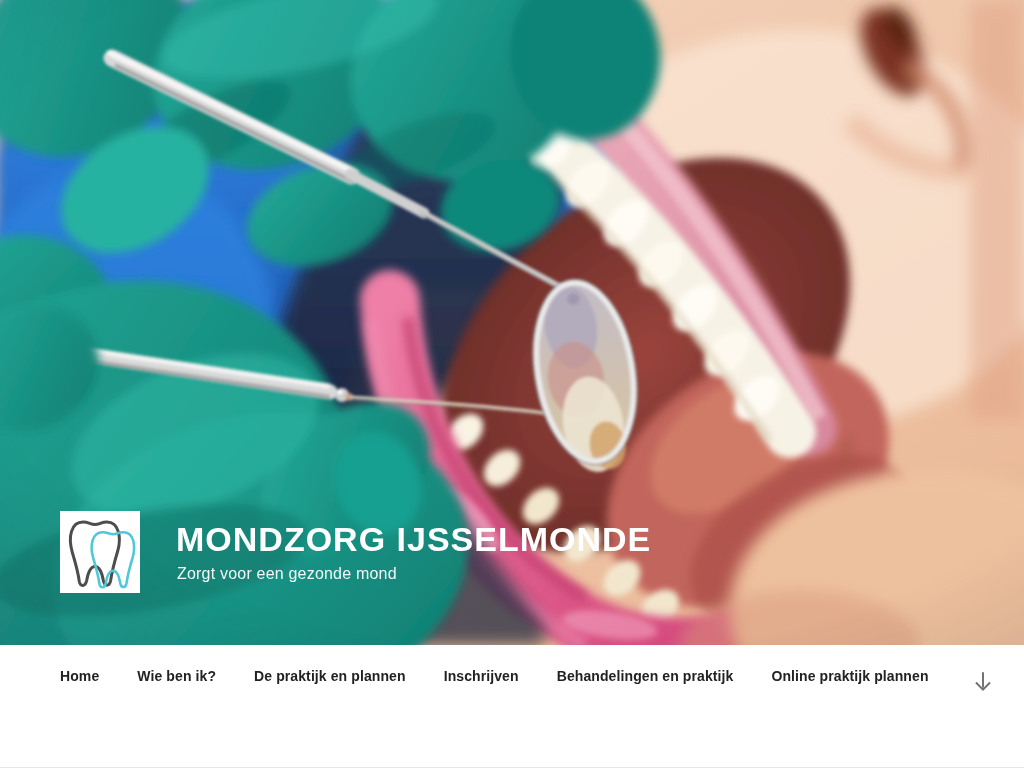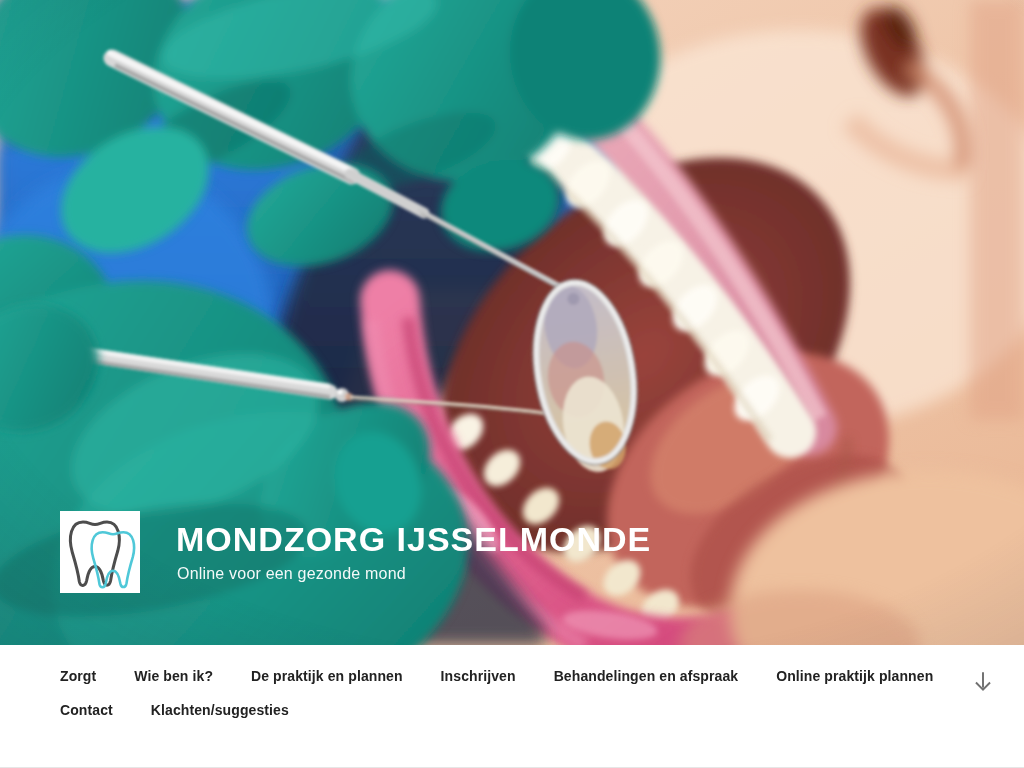--- a/index.html
+++ b/index.html
@@ -231,38 +231,34 @@
         <g fill="none" stroke="#4d4d4d" stroke-width="5" stroke-linecap="round" transform="translate(5,5) scale(0.6)">
           <path d="M 30 10 C 10 10 5 35 12 60 C 18 80 22 95 24 110 C 26 118 34 118 36 108 C 38 96 42 84 50 84 C 58 84 62 96 64 108 C 66 118 74 118 76 108 C 78 94 82 78 88 58 C 94 36 90 10 70 10 C 60 10 58 14 50 14 C 42 14 40 10 30 10 Z"></path>
         </g>
         <g fill="none" stroke="#4fc8d8" stroke-width="5" stroke-linecap="round" transform="translate(27,16) scale(0.52)">
           <path d="M 30 10 C 10 10 5 35 12 60 C 18 80 22 95 24 110 C 26 118 34 118 36 108 C 38 96 42 84 50 84 C 58 84 62 96 64 108 C 66 118 74 118 76 108 C 78 94 82 78 88 58 C 94 36 90 10 70 10 C 60 10 58 14 50 14 C 42 14 40 10 30 10 Z"></path>
         </g>
       </svg>
     </a>
     <div class="titles">
       <h1 class="site-title"><a href="#">MONDZORG IJSSELMONDE</a></h1>
-      <p class="site-tagline">Online voor een gezonde mond</p>
+      <p class="site-tagline">Zorgt voor een gezonde mond</p>
     </div>
   </div>
 </header>
 
 <nav class="topnav">
   <div class="menu">
     <div class="menu-row">
-      <a href="#">Zorgt</a>
+      <a href="#">Home</a>
       <a href="#">Wie ben ik?</a>
       <a href="#">De praktijk en plannen</a>
       <a href="#">Inschrijven</a>
-      <a href="#">Behandelingen en afspraak</a>
+      <a href="#">Behandelingen en praktijk</a>
       <a href="#">Online praktijk plannen</a>
-    </div>
-    <div class="menu-row">
-      <a href="#">Contact</a>
-      <a href="#">Klachten/suggesties</a>
     </div>
   </div>
   <button class="scroll-down">
     <svg viewBox="0 0 24 24" aria-hidden="true">
       <path d="M12 3 v14 M5.5 12.5 L12 19 L18.5 12.5" fill="none" stroke="#707070" stroke-width="1.8"></path>
     </svg>
   </button>
 </nav>
 
 </body></html>

